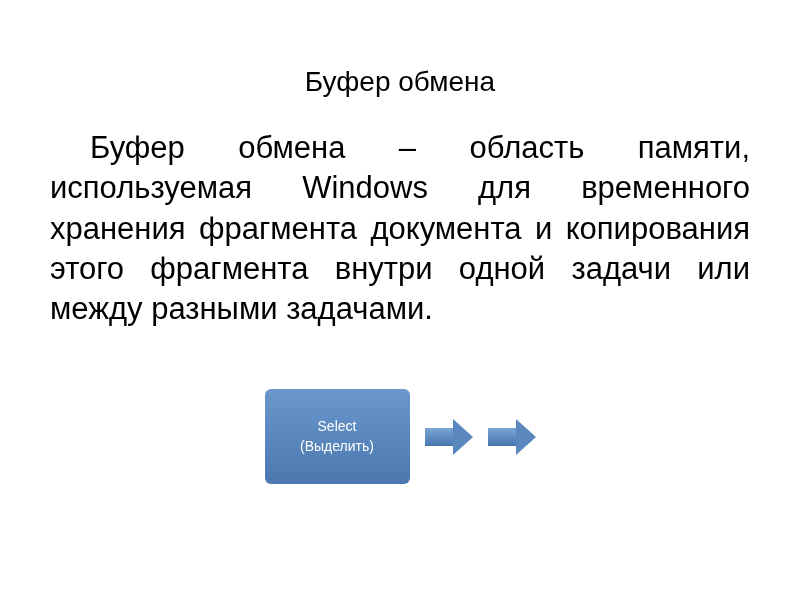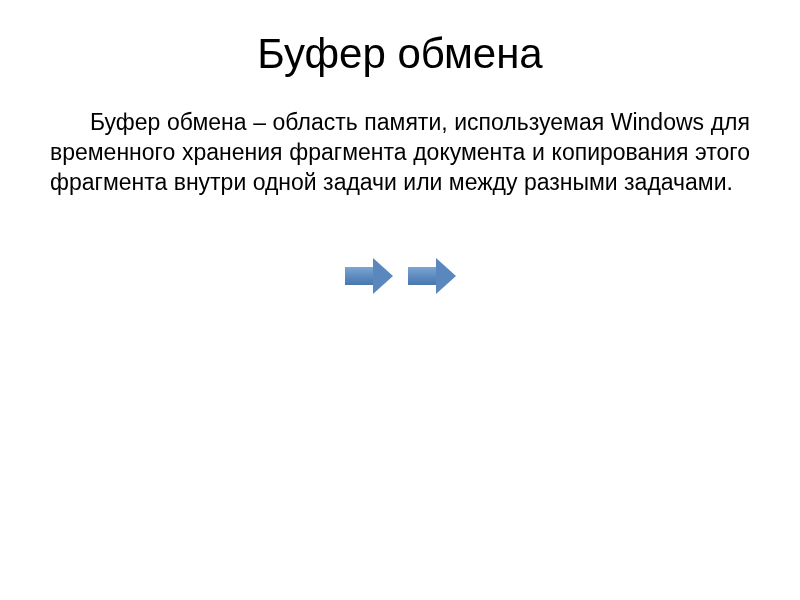--- a/index.html
+++ b/index.html
@@ -5,27 +5,28 @@
     * { margin: 0; padding: 0; box-sizing: border-box; }
     body {
       width: 800px;
       height: 600px;
       font-family: Arial, sans-serif;
       background: #fff;
       color: #000;
       padding: 30px 50px;
     }
     .title {
-      font-size: 42px;
+      font-size: 28px;
       text-align: center;
       margin-bottom: 30px;
       font-weight: normal;
+      margin-top: 36px;
     }
     .description {
-      font-size: 23px;
+      font-size: 31px;
       text-align: justify;
       line-height: 1.3;
       margin-bottom: 60px;
       text-indent: 40px;
     }
     .flow {
       display: flex;
       align-items: center;
       justify-content: center;
       gap: 15px;
@@ -69,20 +70,24 @@
     }
   </style>
 </head>
 <body>
 
 <h1 class="title">Буфер обмена</h1>
 
 <p class="description">Буфер обмена – область памяти, используемая Windows для временного хранения фрагмента документа и копирования этого фрагмента внутри одной задачи или между разными задачами.</p>
 
 <div class="flow">
+  <div class="step">
+    <span class="sub">Select</span>
+    <span class="sub">(Выделить)</span>
+  </div>
 
   <div class="arrow">
     <div class="shaft"></div>
     <div class="head"></div>
   </div>
 
 
   <div class="arrow">
     <div class="shaft"></div>
     <div class="head"></div>

